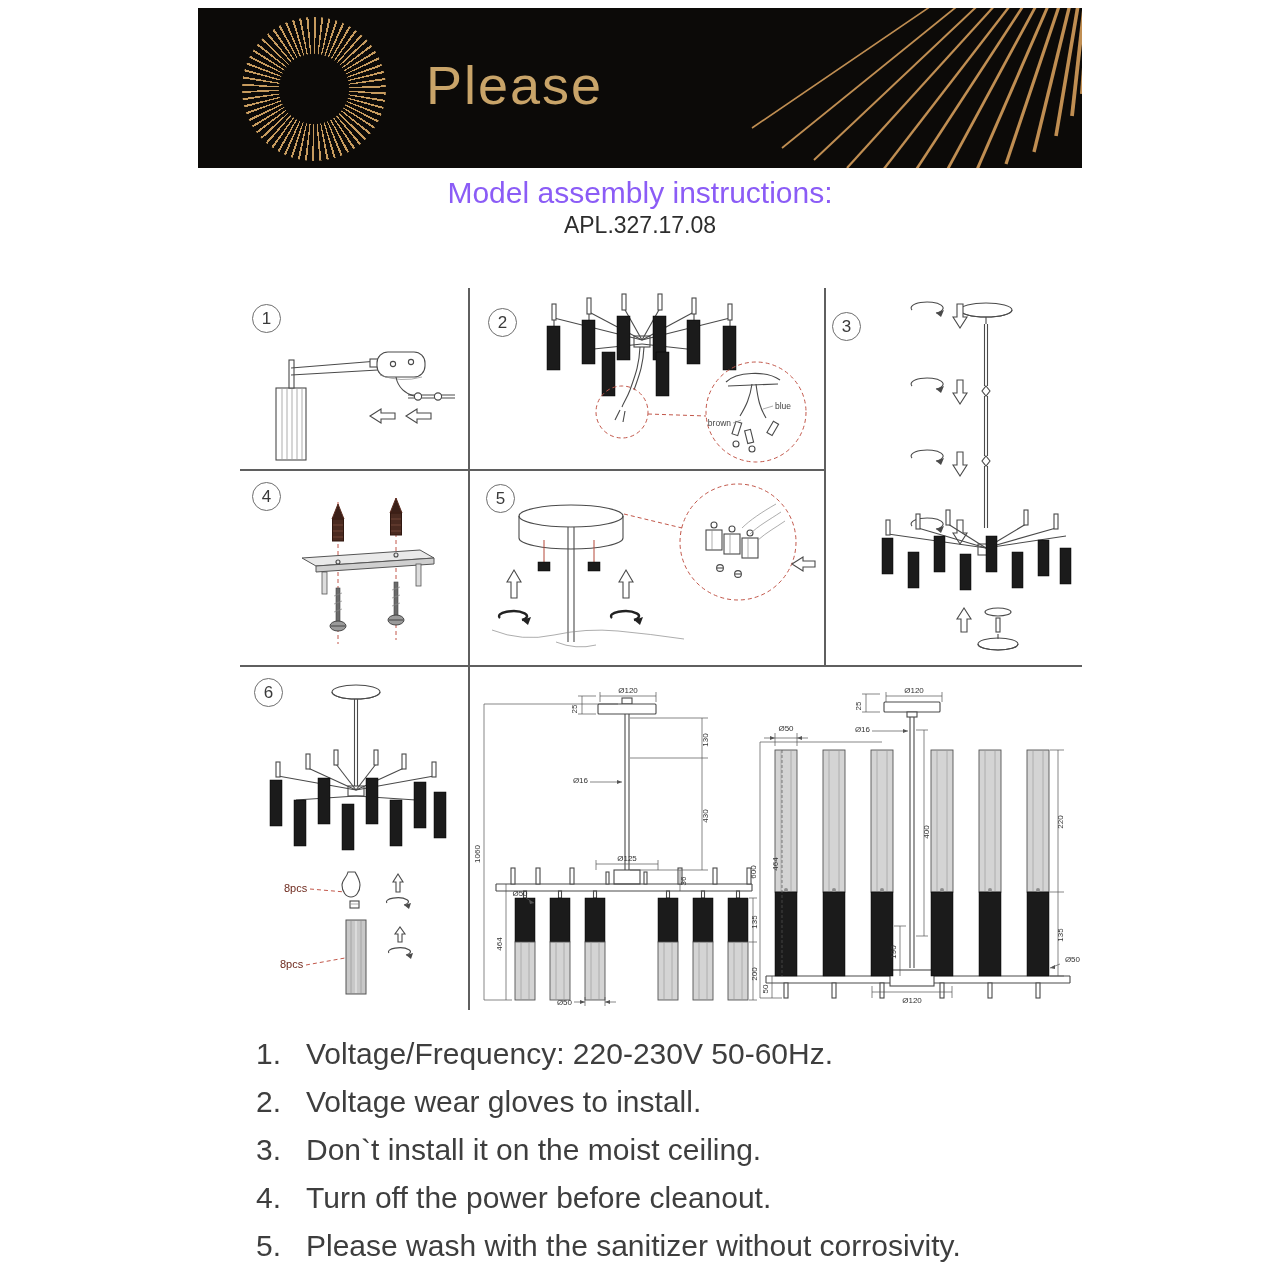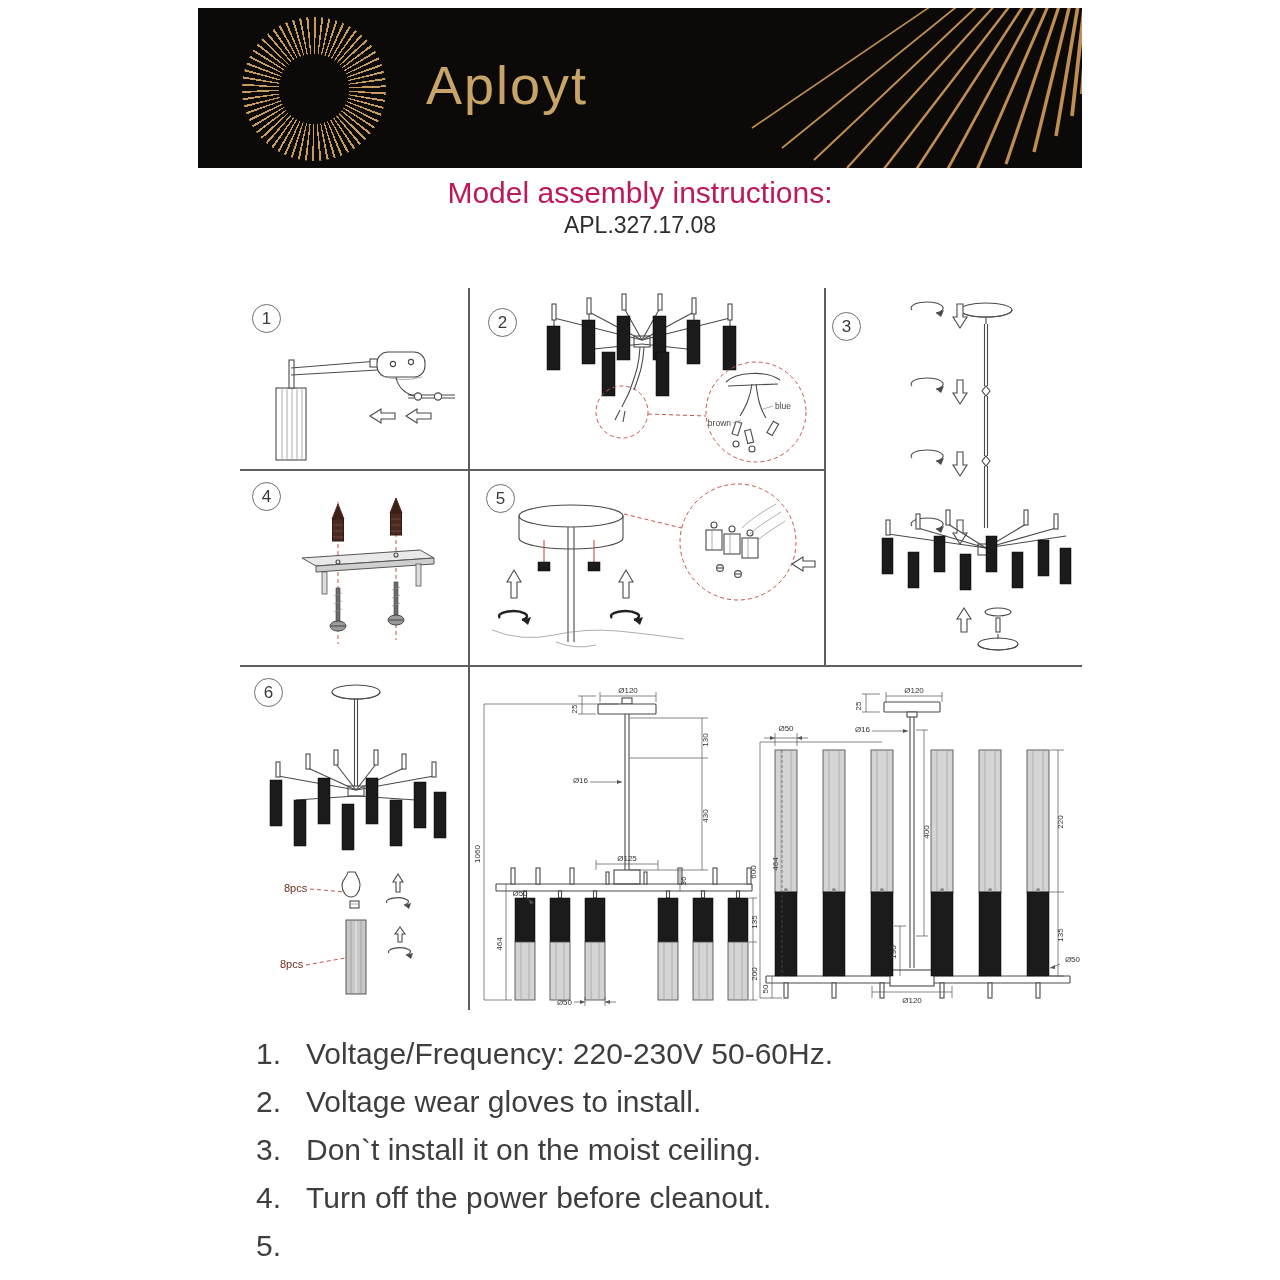--- a/index.html
+++ b/index.html
@@ -7,21 +7,21 @@
         font-family:"Liberation Sans", sans-serif;color:#2e2e2e;}
   
   .banner{position:absolute;left:198px;top:8px;width:884px;height:160px;background:#0c0a08;overflow:hidden;}
   .sunburst{position:absolute;left:44px;top:9px;width:144px;height:144px;border-radius:50%;
     background:
       radial-gradient(circle, #0c0a08 0 34%, rgba(12,10,8,0) 35% 100%),
       repeating-conic-gradient(#c79b5e 0deg 1.7deg, rgba(12,10,8,0) 1.7deg 5.8deg);}
   .brand{position:absolute;left:228px;top:46px;font-size:54px;letter-spacing:2px;color:#c9a469;font-weight:400;}
   .rays{position:absolute;right:0;top:0;}
   
-  .title1{position:absolute;left:0;top:176px;width:100%;text-align:center;font-size:30px;color:#be185d;}
+  .title1{position:absolute;left:0;top:176px;width:100%;text-align:center;font-size:30px;color:#8b5cf6;}
   .title2{position:absolute;left:0;top:212px;width:100%;text-align:center;font-size:23px;color:#2d2d2d;}
   
   .grid{position:absolute;left:240px;top:288px;width:842px;height:722px;}
   .gl{position:absolute;background:#5f5f5f;}
   .num{position:absolute;width:27px;height:27px;border:1.4px solid #6e6e6e;border-radius:50%;
        display:flex;align-items:center;justify-content:center;font-size:17px;color:#3a3a3a;background:#fff;}
   svg{position:absolute;overflow:visible;}
   .ln{stroke:#4a4a4a;stroke-width:1.1;fill:none;}
   .lnw{stroke:#4a4a4a;stroke-width:1.1;fill:#ffffff;}
   .thin{stroke:#8a8a8a;stroke-width:.7;fill:none;}
@@ -38,21 +38,21 @@
   .li{display:flex;font-size:30px;color:#3e3e3e;line-height:48px;}
   .li .n{width:50px;flex:0 0 50px;}
 </style>
 </head>
 <body>
 
 <div class="page">
 
   <div class="banner">
     <div class="sunburst"></div>
-    <div class="brand">Aployt</div>
+    <div class="brand">Please</div>
     <svg class="rays" width="330" height="162" viewBox="0 0 330 162">
       <g stroke="#c08e52" fill="none">
         <line x1="345" y1="-115" x2="0" y2="120" stroke-width="1.6"></line>
         <line x1="345" y1="-115" x2="30" y2="140" stroke-width="1.8"></line>
         <line x1="345" y1="-115" x2="62" y2="152" stroke-width="2"></line>
         <line x1="345" y1="-115" x2="95" y2="160" stroke-width="2.2"></line>
         <line x1="345" y1="-115" x2="128" y2="166" stroke-width="2.4"></line>
         <line x1="345" y1="-115" x2="160" y2="168" stroke-width="2.6"></line>
         <line x1="345" y1="-115" x2="192" y2="168" stroke-width="2.8"></line>
         <line x1="345" y1="-115" x2="224" y2="164" stroke-width="3"></line>
@@ -633,20 +633,21 @@
     <div class="li">
         <span class="n">3.</span>
         <span>Don`t install it on the moist ceiling.</span>
       </div>
     <div class="li">
         <span class="n">4.</span>
         <span>Turn off the power before cleanout.</span>
       </div>
     <div class="li">
         <span class="n">5.</span>
+        <span>Please wash with the sanitizer without corrosivity.</span>
       </div>
     <div class="li">
         <span class="n">6.</span>
         <span>The use of lamps is permissible: 8xE14 max 40W.</span>
       </div>
   </div>
 
 </div>
 
 </body></html>

